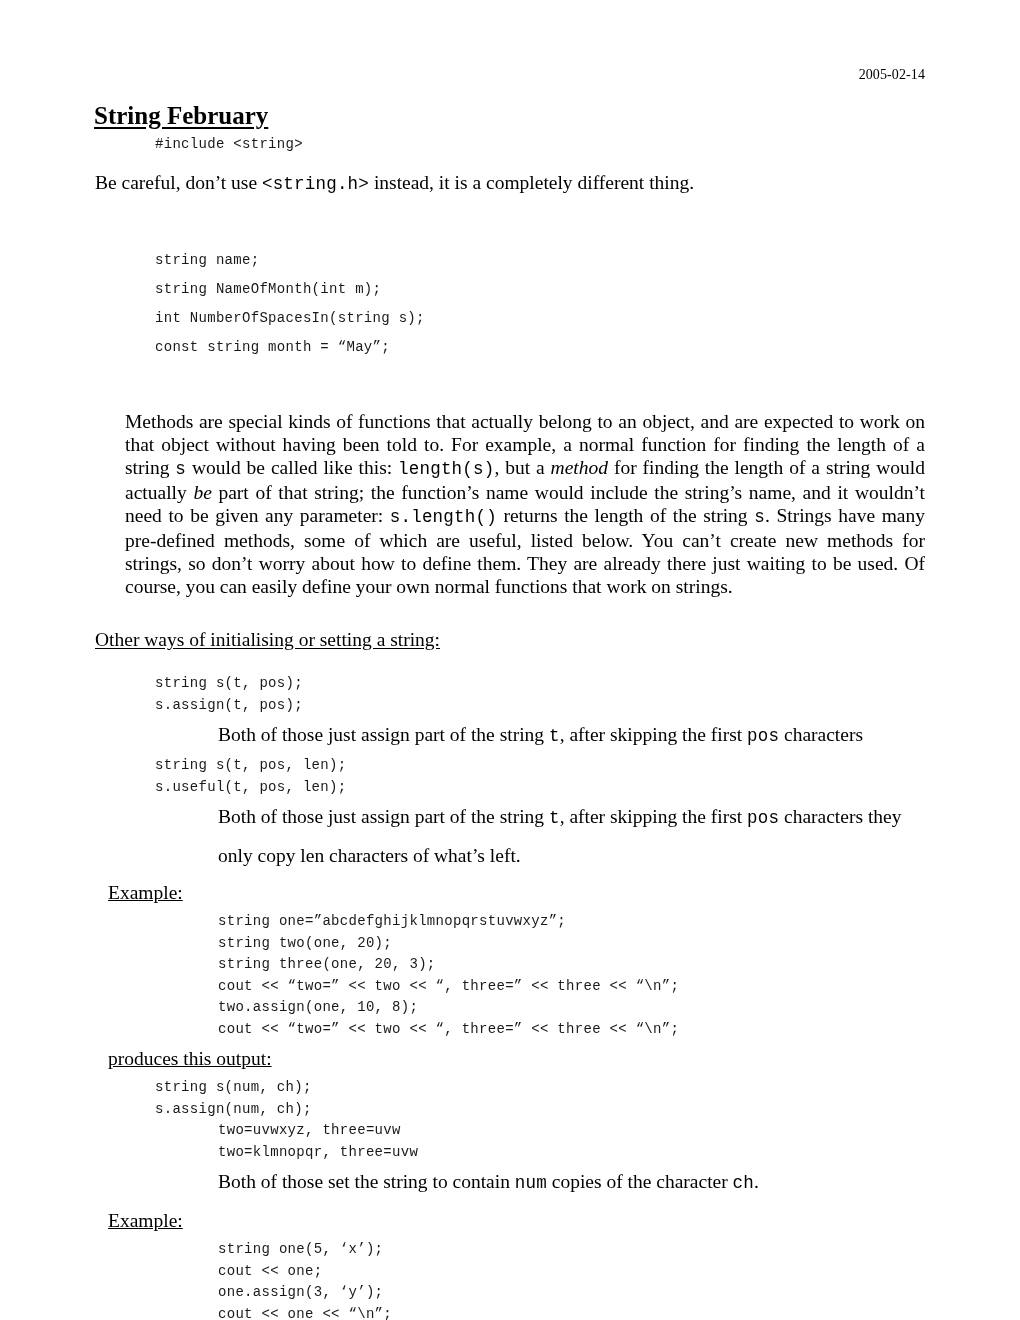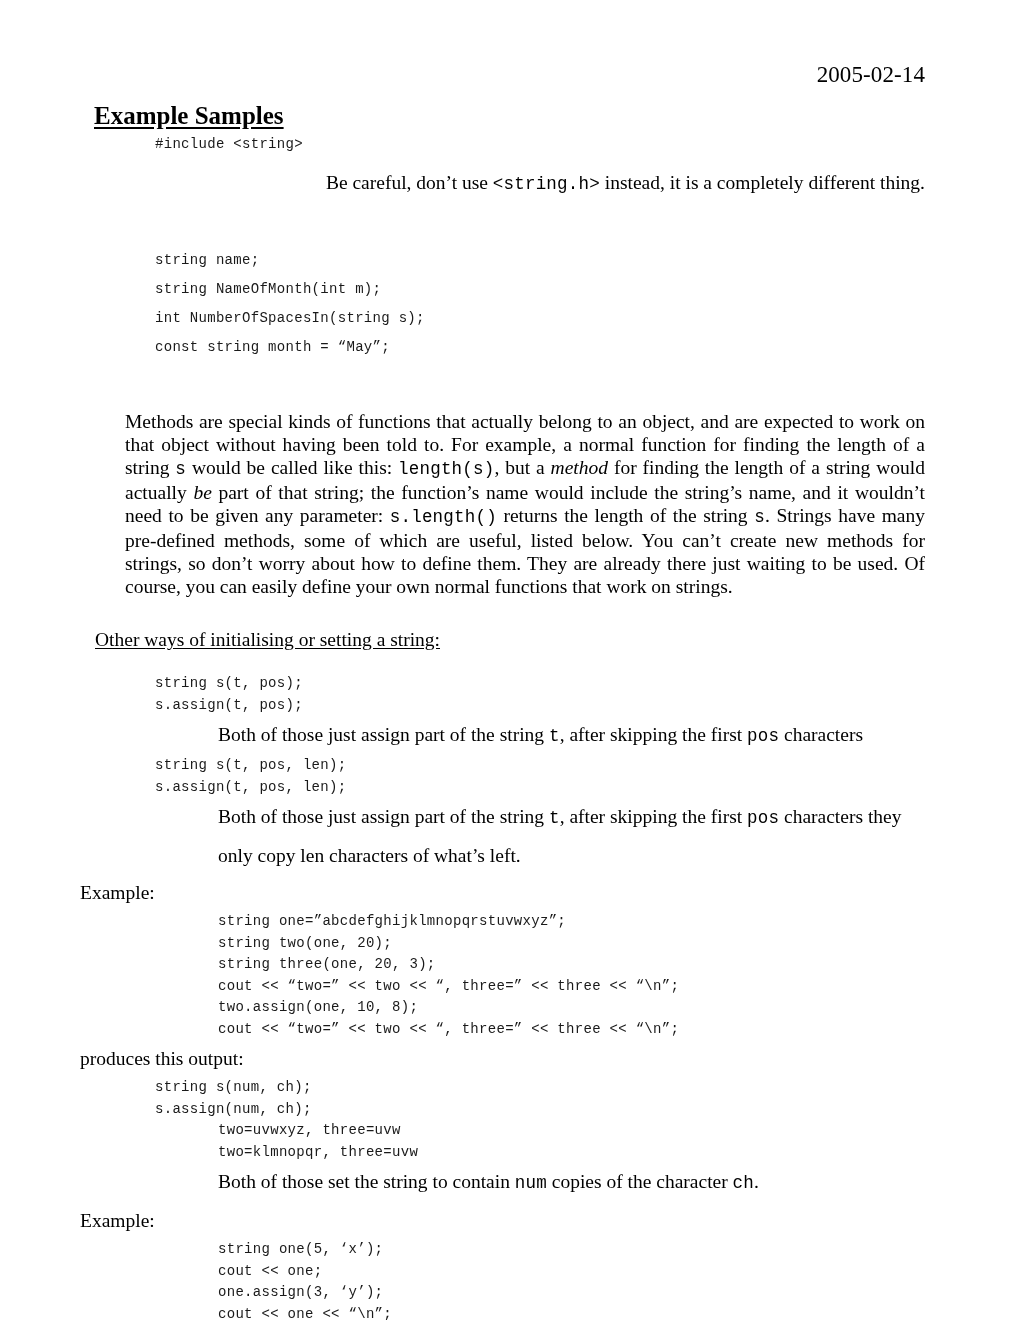--- a/index.html
+++ b/index.html
@@ -22,21 +22,21 @@
     padding: 0;
   }
 
   
   .date {
     position: absolute;
     top: 64px;
     left: 0;
     width: 925px;
     text-align: right;
-    font-size: 23px;
+    font-size: 14px;
     line-height: 22px;
     letter-spacing: 0.1px;
   }
 
   .doc-title {
     position: absolute;
     top: 84px;
     left: 94px;
     font-size: 25px;
     line-height: 30px;
@@ -51,21 +51,20 @@
     left: 0;
     width: 1020px;
   }
 
   
   .body-text {
     margin: 0;
     padding: 0 95px 0 95px;
     font-size: 19.5px;
     line-height: 27px;
-    text-align: right;
   }
 
   .heading {
     margin: 0;
     padding: 0 95px;
     font-size: 19.5px;
     line-height: 27px;
   }
   .heading .ul { text-decoration: underline; text-underline-offset: 2px; }
 
@@ -91,21 +90,21 @@
     font-size: 14px;
     line-height: 21.5px;
     letter-spacing: 0.3px;
     white-space: pre;
     color: #1a1a1a;
   }
   pre.code.loose { line-height: 29px; }
 
   
   .ind-code   { padding-left: 155px; }   
-  .ind-lbl    { padding-left: 80px; }   
+  .ind-lbl    { padding-left: 108px; text-decoration: underline; }   
   .ind-code2  { padding-left: 218px; }   
   .ind-txt    { padding-left: 218px; }   
 
   .note {
     margin: 0;
     padding-right: 95px;
     font-size: 19.5px;
     line-height: 37px;
   }
 
@@ -115,21 +114,21 @@
 
   i { font-style: italic; }
 </style>
 </head>
 <body>
 
 <div class="page">
 
   <div class="date">2005-02-14</div>
 
-  <h1 class="doc-title">Example Samples</h1>
+  <h1 class="doc-title">String February</h1>
 
   <div class="content">
 
     <pre class="code loose ind-code">#include &lt;string&gt;</pre>
 
     <div class="spacer-s"></div>
 
     <p class="body-text"><span>Be careful, don’t use </span><span class="mono">&lt;string.h&gt;</span><span> instead, it is a completely different thing.</span></p>
 
     <div class="spacer-l"></div>
@@ -153,21 +152,21 @@
 
     <p class="heading"><span class="ul">Other ways of initialising or setting a string:</span></p>
 
     <div class="spacer-m"></div>
 
     <pre class="code ind-code">string s(t, pos);
 s.assign(t, pos);</pre>
     <p class="note ind-txt"><span>Both of those just assign part of the string </span><span class="mono">t</span><span>, after skipping the first </span><span class="mono">pos</span><span> characters</span></p>
 
     <pre class="code ind-code">string s(t, pos, len);
-s.assign(t, pos, len);</pre>
+s.useful(t, pos, len);</pre>
     <p class="note ind-txt"><span>Both of those just assign part of the string </span><span class="mono">t</span><span>, after skipping the first </span><span class="mono">pos</span><span> characters they only copy len characters of what’s left.</span></p>
     <p class="note ind-lbl">Example:</p>
     <pre class="code ind-code2">string one=”abcdefghijklmnopqrstuvwxyz”;
 string two(one, 20);
 string three(one, 20, 3);
 cout &lt;&lt; “two=” &lt;&lt; two &lt;&lt; “, three=” &lt;&lt; three &lt;&lt; “\n”;
 two.assign(one, 10, 8);
 cout &lt;&lt; “two=” &lt;&lt; two &lt;&lt; “, three=” &lt;&lt; three &lt;&lt; “\n”;</pre>
     <p class="note ind-lbl">produces this output:</p>
     <pre class="code ind-code">string s(num, ch);

